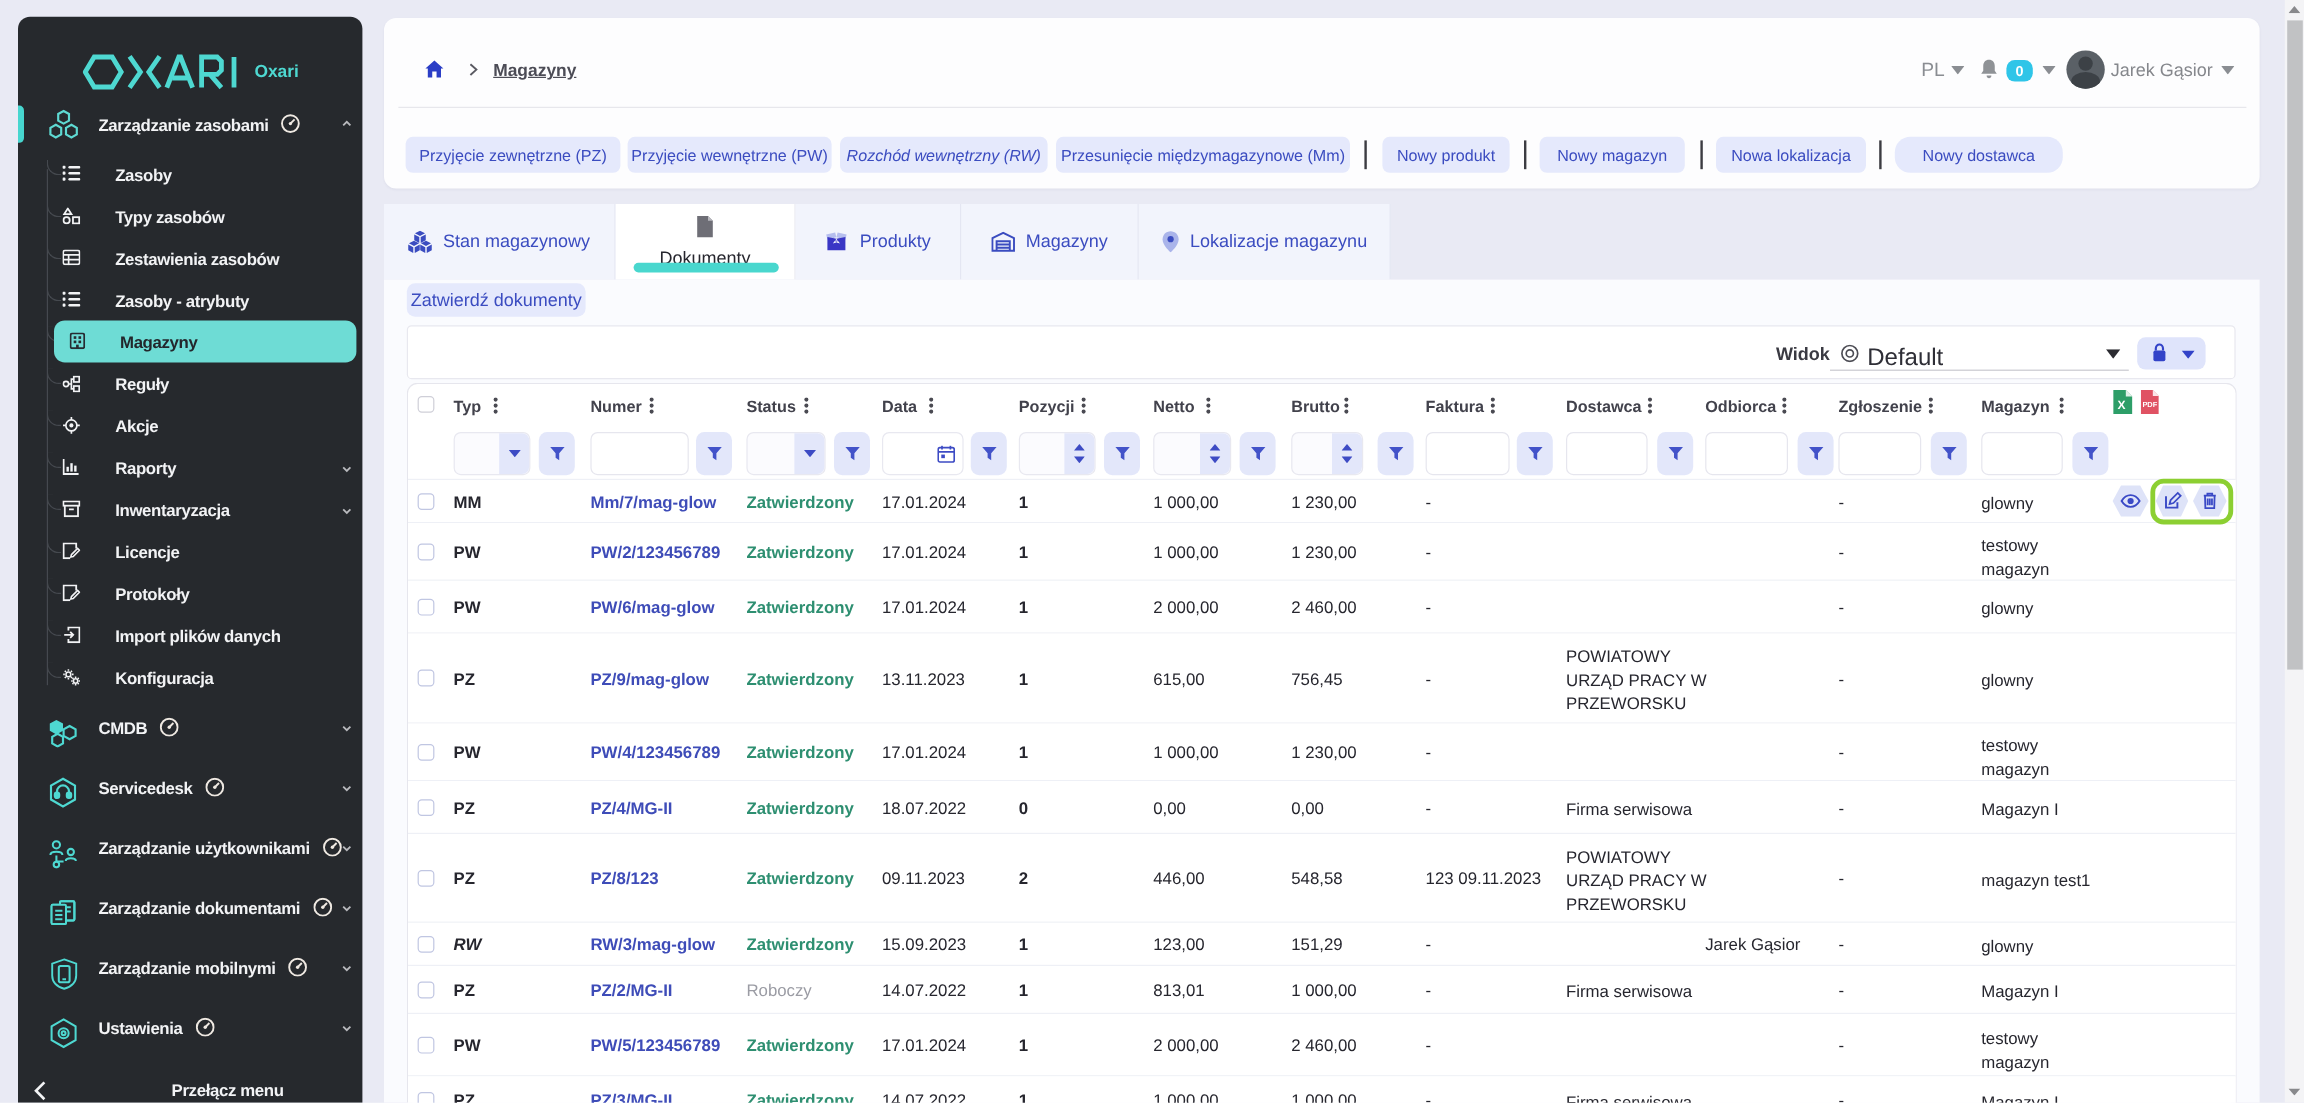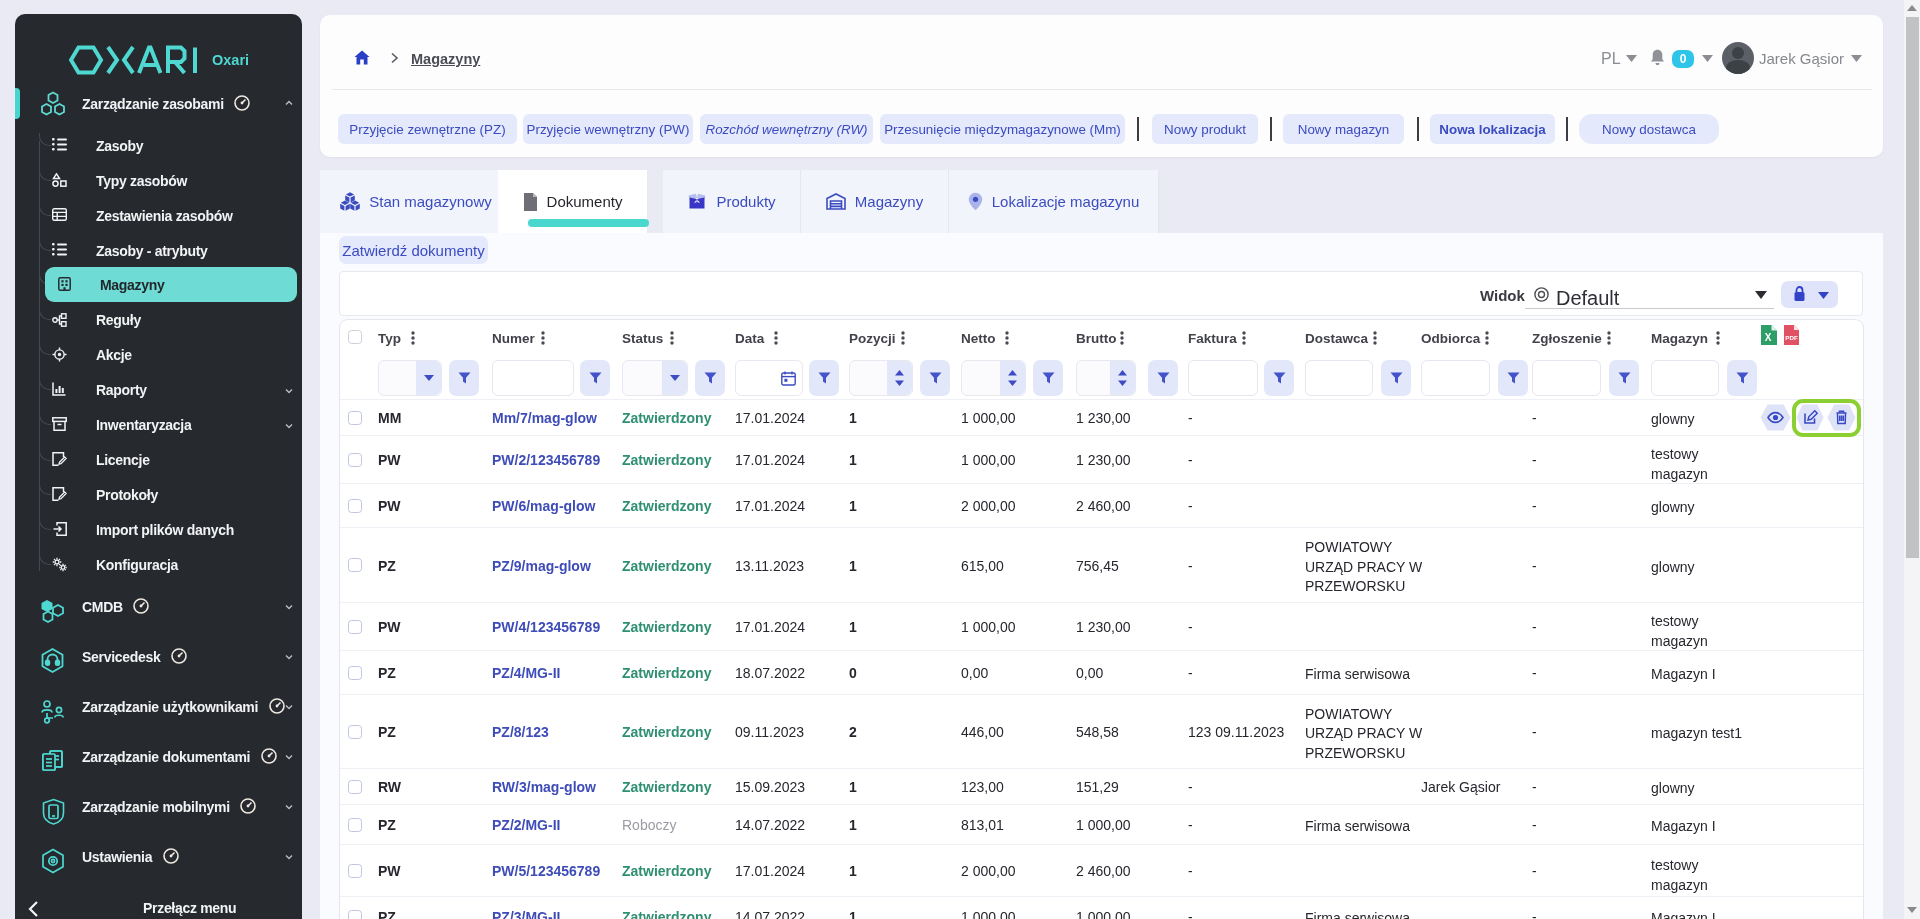--- a/index.html
+++ b/index.html
@@ -402,49 +402,49 @@
   <div style="position:absolute;left:4px;top:18px;width:24px;height:16px;border-radius:50% 50% 0 0;background:#3c4146;"></div>
 </div>
 <div class="abs" style="left:1759px;top:50px;font-size:15px;color:#85878c;">Jarek Gąsior</div>
 <svg style="position:absolute;left:1851px;top:55px;" width="11" height="7" viewBox="0 0 11 7">
     <polygon points="0,0 11,0 5.5,7" fill="#8a8d92"></polygon>
   </svg>
 
 <div class="abs" style="left:332px;top:89px;width:1540px;height:1px;background:#e7e7ec;"></div>
 
 <div class="btn" style="left:338px;width:179px;">Przyjęcie zewnętrzne (PZ)</div>
-<div class="btn" style="left:523px;width:170px;">Przyjęcie wewnętrzny (PW)</div>
+<div class="btn" style="left:523px;width:170px;">Przyjęcie wewnętrzne (PW)</div>
 <div class="btn" style="left:700px;width:173px;font-style:italic;">Rozchód wewnętrzny (RW)</div>
 <div class="btn" style="left:880px;width:245px;">Przesunięcie międzymagazynowe (Mm)</div>
 <div class="vsep" style="left:1137px;"></div>
 <div class="btn" style="left:1152px;width:106px;">Nowy produkt</div>
 <div class="vsep" style="left:1270px;"></div>
 <div class="btn" style="left:1283px;width:121px;">Nowy magazyn</div>
 <div class="vsep" style="left:1417px;"></div>
-<div class="btn" style="left:1430px;width:125px;font-weight:bold;">Nowa lokalizacja</div>
+<div class="btn" style="left:1430px;width:125px;">Nowa lokalizacja</div>
 <div class="vsep" style="left:1566px;"></div>
 <div class="btn" style="left:1579px;width:140px;border-radius:13px;">Nowy dostawca</div>
 
 <div class="tab" style="left:320px;width:193px;">
   <svg width="20" height="19" viewBox="0 0 20 19">
       <g fill="#3b4cc0">
         <path d="M10,0.2 L14.2,2.4 L10,4.6 L5.8,2.4 Z"></path>
         <path d="M5.2,3.4 L9.4,5.6 L9.4,10.4 L5.2,8.2 Z"></path>
         <path d="M14.8,3.4 L10.6,5.6 L10.6,10.4 L14.8,8.2 Z"></path>
         <path d="M5,8.6 L9.2,10.8 L5,13 L0.8,10.8 Z"></path>
         <path d="M0.2,11.8 L4.4,14 L4.4,18.8 L0.2,16.6 Z"></path>
         <path d="M9.8,11.8 L5.6,14 L5.6,18.8 L9.8,16.6 Z"></path>
         <path d="M15,8.6 L19.2,10.8 L15,13 L10.8,10.8 Z"></path>
         <path d="M10.2,11.8 L14.4,14 L14.4,18.8 L10.2,16.6 Z"></path>
         <path d="M19.8,11.8 L15.6,14 L15.6,18.8 L19.8,16.6 Z"></path>
       </g>
     </svg>
   <span>Stan magazynowy</span>
 </div>
-<div class="tab active" style="left:498px;width:150px;">
+<div class="tab active" style="left:513px;width:150px;flex-direction:column;">
   <svg width="15" height="18" viewBox="0 0 15 18">
       <path d="M1,0 L10,0 L14,4 L14,18 L1,18 Z" fill="#6e6e76"></path>
       <path d="M10,0 L10,4 L14,4 Z" fill="#b9b9bf"></path>
     </svg>
   <span>Dokumenty</span>
 </div>
 <div id="tabline"></div>
 <div class="tab" style="left:663px;width:138px;">
   <svg width="20" height="17" viewBox="0 0 20 17">
       <path d="M1.5,2.5 L9,0.8 L10,4.8 L2.5,6.5 Z" fill="#b6beee"></path>
@@ -808,21 +808,21 @@
 <div class="cell" style="left:961px;top:724px;">446,00</div>
 <div class="cell" style="left:1076px;top:724px;">548,58</div>
 <div class="cell" style="left:1188px;top:724px;">123 09.11.2023</div>
 <div class="cell" style="left:1305px;top:705.5px;">POWIATOWY</div>
 <div class="cell" style="left:1305px;top:725.0px;">URZĄD PRACY W</div>
 <div class="cell" style="left:1305px;top:744.5px;">PRZEWORSKU</div>
 <div class="cell" style="left:1532px;top:724px;">-</div>
 <div class="cell" style="left:1651px;top:725.0px;">magazyn test1</div>
 <div class="row" style="top:769px;height:36px;"></div>
 <div class="cb" style="left:348px;top:780px;"></div>
-<div class="cell b" style="left:378px;top:779px;">RW</div>
+<div class="cell b" style="left:378px;top:779px;font-style:italic;">RW</div>
 <div class="cell link" style="left:492px;top:779px;">RW/3/mag-glow</div>
 <div class="cell ok" style="left:622px;top:779px;">Zatwierdzony</div>
 <div class="cell" style="left:735px;top:779px;">15.09.2023</div>
 <div class="cell b" style="left:849px;top:779px;">1</div>
 <div class="cell" style="left:961px;top:779px;">123,00</div>
 <div class="cell" style="left:1076px;top:779px;">151,29</div>
 <div class="cell" style="left:1188px;top:779px;">-</div>
 <div class="cell" style="left:1421px;top:779px;">Jarek Gąsior</div>
 <div class="cell" style="left:1532px;top:779px;">-</div>
 <div class="cell" style="left:1651px;top:780.0px;">glowny</div>

